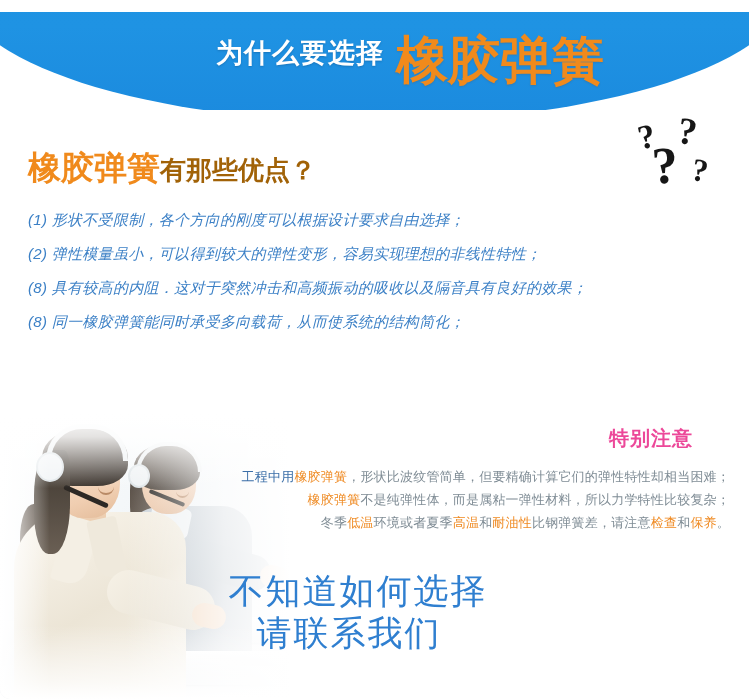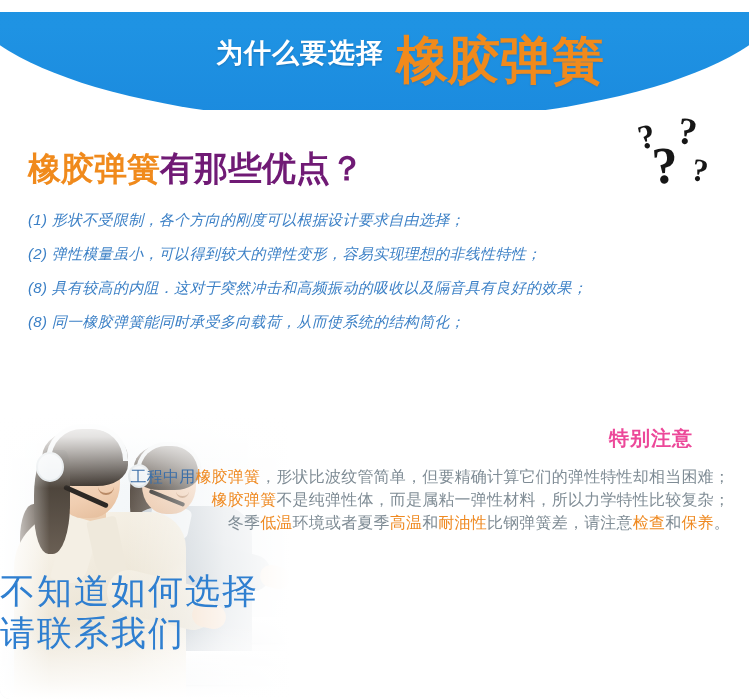--- a/index.html
+++ b/index.html
@@ -55,21 +55,21 @@
   .qm4{left:68px;top:42px;font-size:32px;transform:rotate(10deg);}
 
   
   .sec-head{
     position:absolute;left:28px;top:146px;white-space:nowrap;
   }
   .sec-head .hl{
     color:#f08a1c;font-weight:bold;font-size:33px;letter-spacing:0px;
   }
   .sec-head .rest{
-    color:#701a75;font-weight:bold;font-size:34px;letter-spacing:0px;
+    color:#a16207;font-weight:bold;font-size:26px;letter-spacing:0px;
   }
 
   
   .bullets{position:absolute;left:28px;top:212px;width:700px;font-style:italic;}
   .bullet{
     color:#3c80c6;font-size:15px;line-height:16px;
     margin-bottom:18px;white-space:nowrap;letter-spacing:.3px;
   }
 
   
@@ -160,29 +160,29 @@
 
   
   .notice-title{
     position:absolute;left:609px;top:425px;
     color:#ec4899;font-weight:bold;font-size:20px;letter-spacing:1px;white-space:nowrap;
   }
   .notice-body{
     position:absolute;left:0px;top:465px;width:730px;text-align:right;
   }
   .notice-line{
-    font-size:16px;line-height:23px;color:#7b8a93;white-space:nowrap;letter-spacing:.2px;padding-left:16px;
+    font-size:13px;line-height:23px;color:#7b8a93;white-space:nowrap;letter-spacing:.2px;padding-left:16px;
   }
   .nb{color:#3c6fa8;}
   .ng{color:#7f8c95;}
   .no{color:#ef8a22;}
 
   
   .cta{
-    position:absolute;left:0;top:570px;width:716px;text-align:left;
+    position:absolute;left:0;top:570px;width:716px;text-align:center;
   }
   .cta-l1{color:#2f7fd0;font-size:35px;line-height:42px;letter-spacing:2px;white-space:nowrap;}
   .cta-l2{color:#2f7fd0;font-size:35px;line-height:42px;letter-spacing:2px;white-space:nowrap;padding-right:18px;}
 </style>
 </head>
 <body>
 
 <div class="page">
 
   <div class="banner">

